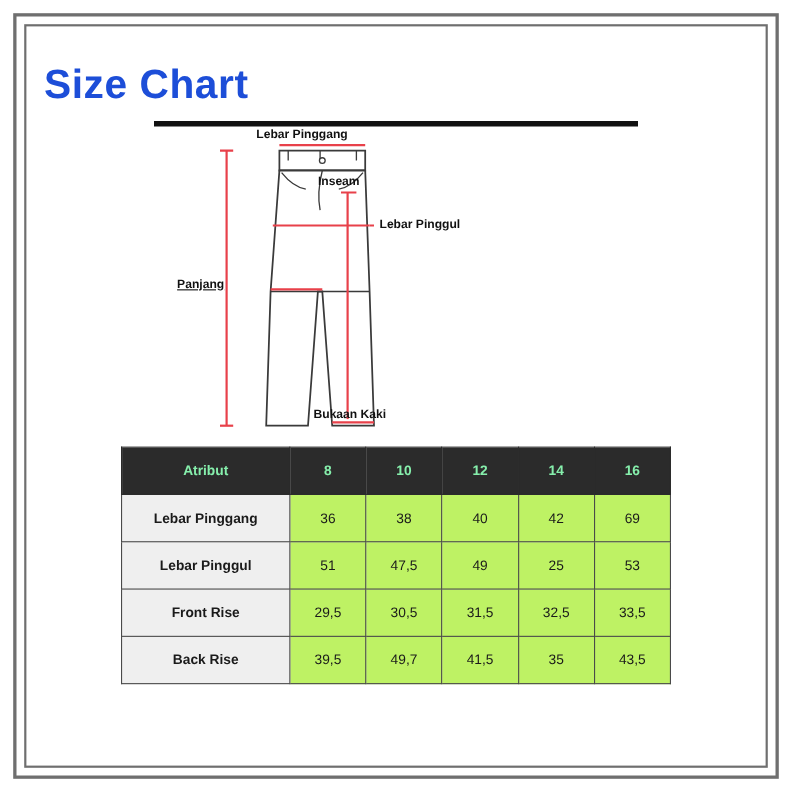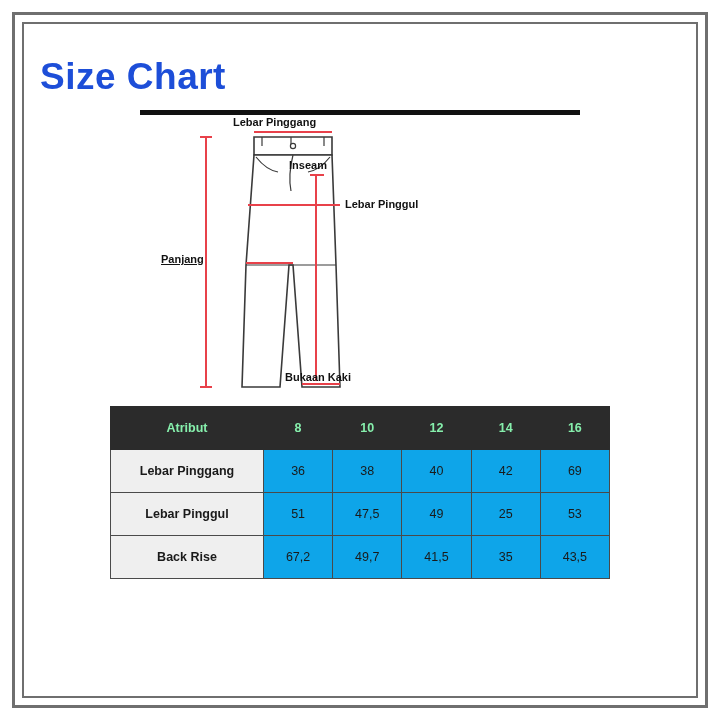--- a/index.html
+++ b/index.html
@@ -105,21 +105,21 @@
     font-weight: bold;
     font-size: 12.5px;
     border: 1px solid #2b2b2b;
   }
   tbody td:first-child {
     background: #efefef;
     font-weight: bold;
     text-align: center;
   }
   tbody td {
-    background: #0ea5e9;
+    background: #bef264;
   }
   .attr-col { width: 148px; }
   .note {
     width: 500px;
     margin: 6px auto 0 auto;
     font-size: 10.5px;
     color: #333333;
     text-align: left;
   }
 </style>
@@ -208,22 +208,30 @@
           </tr>
           <tr>
             <td class="attr-col">Lebar Pinggul</td>
             <td>51</td>
             <td>47,5</td>
             <td>49</td>
             <td>25</td>
             <td>53</td>
           </tr>
           <tr>
+            <td class="attr-col">Front Rise</td>
+            <td>29,5</td>
+            <td>30,5</td>
+            <td>31,5</td>
+            <td>32,5</td>
+            <td>33,5</td>
+          </tr>
+          <tr>
             <td class="attr-col">Back Rise</td>
-            <td>67,2</td>
+            <td>39,5</td>
             <td>49,7</td>
             <td>41,5</td>
             <td>35</td>
             <td>43,5</td>
           </tr>
         </tbody>
       </table>
     </div>
 
 

